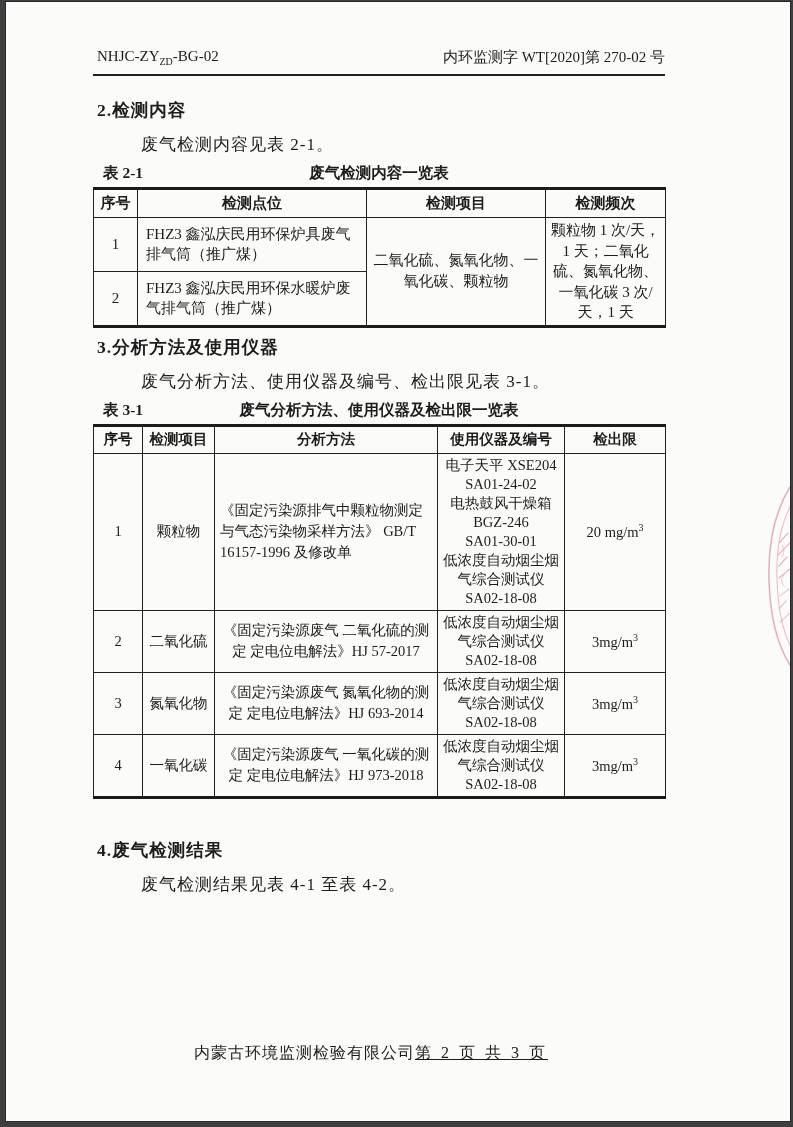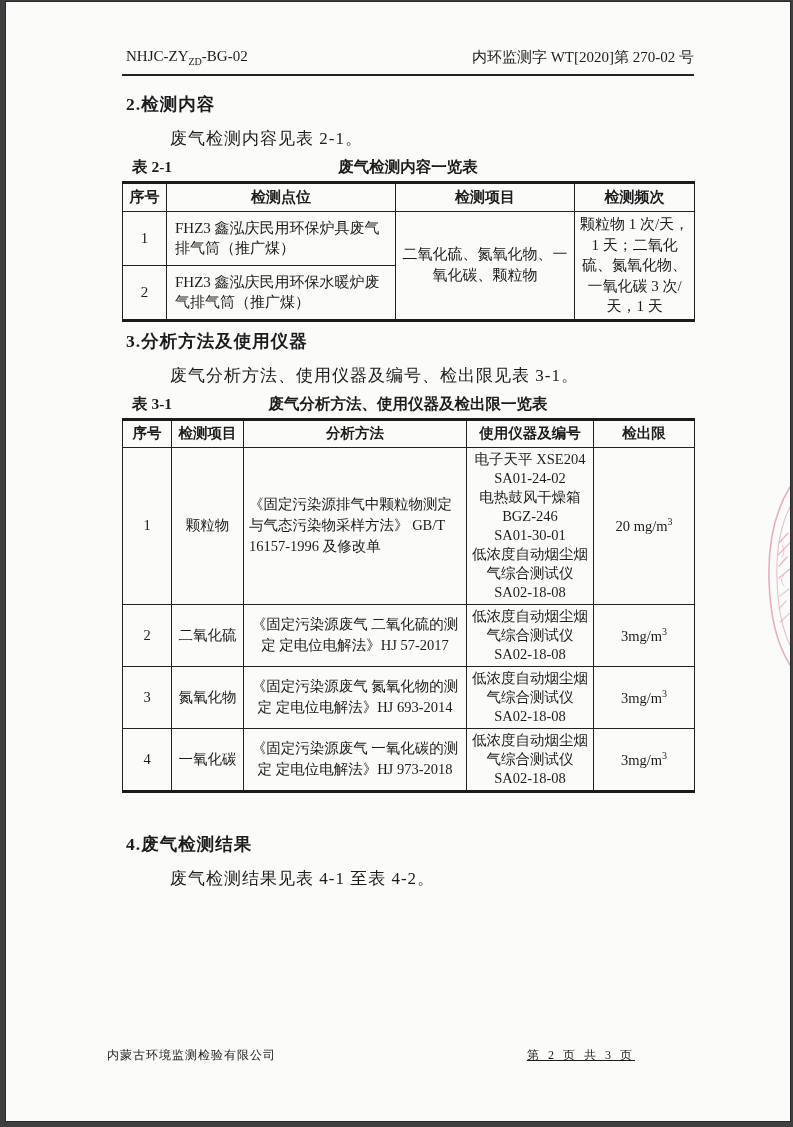--- a/index.html
+++ b/index.html
@@ -10,21 +10,20 @@
     color: #1c1c1c;
     position: relative;
     overflow: hidden;
   }
   .page {
     position: absolute;
     left: 6px; top: 2px; right: 3px; bottom: 6px;
     background: #fbfbf9;
     box-shadow: 0 0 0 1px #2a2a2a;
     overflow: hidden;
-    padding-left: 29px;
   }
   .content {
     position: relative;
     margin-left: 87px;
     width: 572px;
   }
   
   .doc-header {
     padding-top: 46px;
     display: flex;
@@ -36,21 +35,21 @@
   }
   .doc-header .left { padding-left: 4px; }
   .doc-header sub { font-size: 10px; }
   
   .sec-heading {
     font-size: 17.5px;
     font-weight: bold;
     padding-left: 4px;
     letter-spacing: 1px;
   }
-  .h2m { margin-top: 16px; }
+  .h2m { margin-top: 22px; }
   .h3m { margin-top: 7px; }
   .h4m { margin-top: 39px; }
   .para {
     font-size: 17px;
     padding-left: 48px;
     margin-top: 11px;
     letter-spacing: 1px;
   }
   .caption {
     position: relative;
@@ -96,22 +95,22 @@
   .t31 td.method-left { text-align: left; }
   .t31 td.instr { line-height: 19px; white-space: pre-line; padding: 2px 2px; }
   sup { font-size: 10px; }
   
   .doc-footer {
     position: absolute;
     left: 87px;
     width: 572px;
     bottom: 57px;
     display: flex;
-    justify-content: space-between;
-    font-size: 12px;
+    justify-content: center;
+    font-size: 16px;
     letter-spacing: 1px;
   }
   .doc-footer .left { padding-left: 14px; }
   .doc-footer .right { margin-right: 30px; letter-spacing: 3px; text-decoration: underline; }
   
   .stamp {
     position: absolute;
     right: 0; top: 483px;
     width: 30px; height: 190px;
     overflow: hidden;

